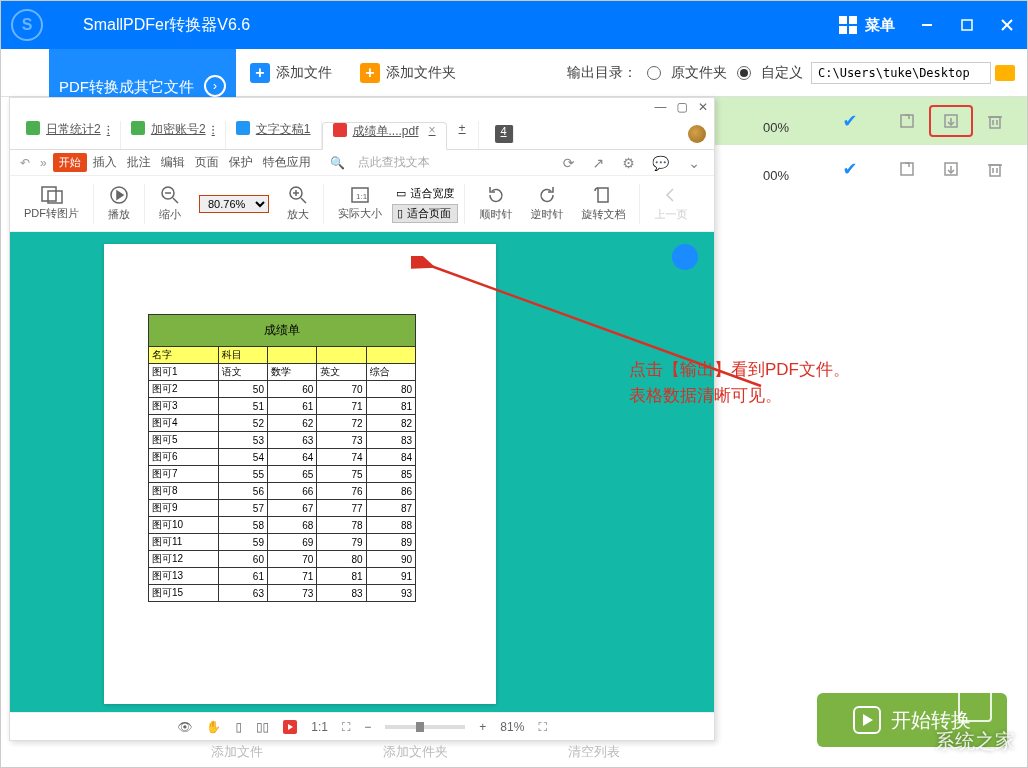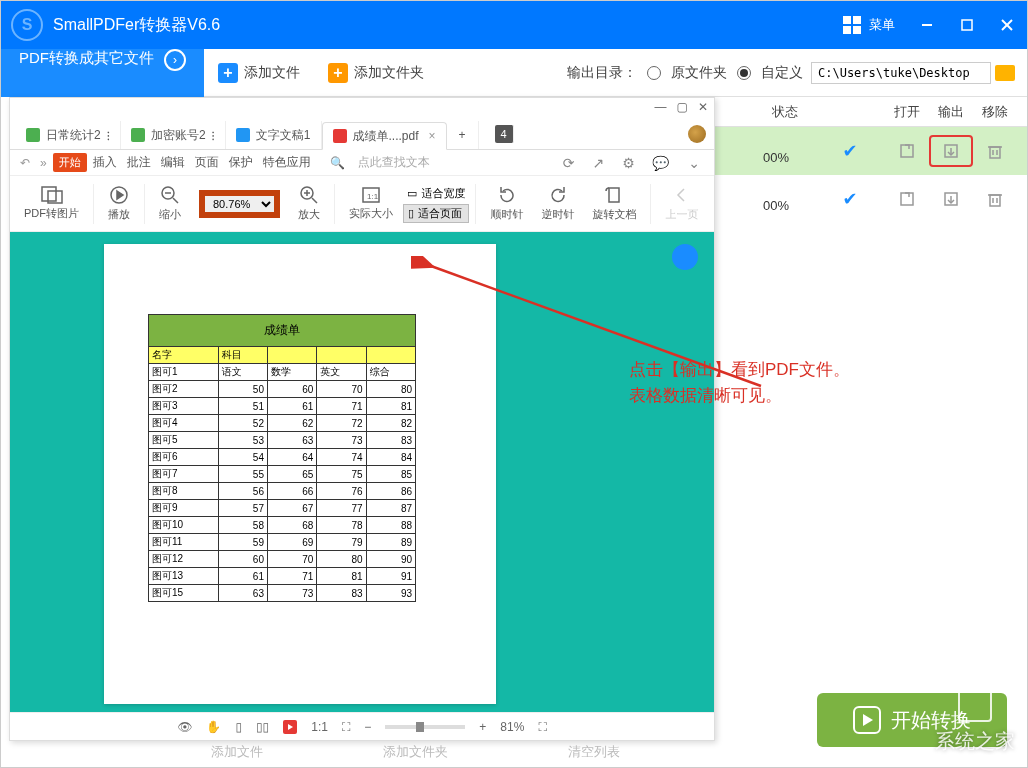--- a/index.html
+++ b/index.html
@@ -1,31 +1,31 @@
 <!DOCTYPE html>
 <html><head>
 <meta charset="utf-8">
 <style>
 * { margin: 0; padding: 0; box-sizing: border-box; font-family: "Microsoft YaHei", Arial, sans-serif; }
 body { width: 1028px; height: 768px; overflow: hidden; background: #fff; position: relative; border: 1px solid #ccc; }
 
 
 .titlebar { height: 48px; background: #0078ff; display: flex; align-items: center; color: #fff; font-size: 16px; }
 .titlebar .logo { width: 32px; height: 32px; margin: 0 10px; border: 2px solid #6cb4ff; border-radius: 50%; display: flex; align-items: center; justify-content: center; font-weight: bold; color: #6cb4ff; font-size: 16px; }
-.titlebar .title { flex: 1; }
-.titlebar .menu { display: flex; align-items: center; gap: 8px; margin-right: 12px; font-size: 13px; }
+.titlebar .title { flex: 1; margin-left: 30px; }
+.titlebar .menu { display: flex; align-items: center; gap: 8px; margin-right: 12px; font-size: 15px; font-weight: bold; }
 .titlebar .menu-icon { display: grid; grid-template-columns: 8px 8px; grid-template-rows: 8px 8px; gap: 2px; }
 .titlebar .menu-icon span { background: #fff; }
 .titlebar .winbtns { display: flex; }
 .titlebar .winbtn { width: 40px; height: 48px; display: flex; align-items: center; justify-content: center; font-size: 16px; }
 .titlebar .winbtn svg { stroke: #fff; fill: none; }
 
 
 .toolbar { height: 48px; background: #fff; border-bottom: 1px solid #e0e0e0; display: flex; align-items: center; }
-.mode-btn { height: 48px; background: #1a8cff; color: #fff; padding: 0 18px; display: flex; align-items: flex-start; gap: 10px; font-size: 15px; }
+.mode-btn { height: 48px; background: #1a8cff; color: #fff; padding: 0 10px; display: flex; align-items: flex-end; gap: 10px; font-size: 15px; margin-left: 48px; }
 .mode-btn .circ { width: 22px; height: 22px; border: 2px solid #fff; border-radius: 50%; display: flex; align-items: center; justify-content: center; font-size: 12px; }
 .tb-btn { display: flex; align-items: center; gap: 6px; padding: 0 14px; font-size: 14px; color: #444; height: 48px; }
 .tb-btn .sq { width: 20px; height: 20px; background: #1a8cff; color: #fff; display: flex; align-items: center; justify-content: center; font-weight: bold; border-radius: 3px; font-size: 16px; }
 .tb-btn .sq.orange { background: #ff9800; }
 .tb-spacer { flex: 1; }
 .outdir { display: flex; align-items: center; gap: 10px; font-size: 14px; color: #404040; margin-right: 8px; }
 .radio { width: 14px; height: 14px; border: 1.5px solid #666; border-radius: 50%; display: inline-flex; align-items: center; justify-content: center; }
 .radio.sel::after { content: ""; width: 8px; height: 8px; background: #333; border-radius: 50%; }
 .path-input { border: 1px solid #ccc; padding: 2px 6px; width: 180px; font-size: 12px; font-family: monospace; height: 22px; }
 .folder-icon { width: 20px; height: 16px; background: #ffb300; border-radius: 2px; margin-right: 12px; margin-left: 4px; }
@@ -47,42 +47,42 @@
 .row .ic svg { stroke: #999; fill: none; stroke-width: 1.5; }
 .row .ic.hl { border: 2px solid #e53935; border-radius: 4px; height: 32px; }
 
 
 .rightpanel { position: absolute; left: 710px; top: 96px; right: 0; bottom: 0; background: #fff; }
 
 
 .wps { position: absolute; left: 8px; top: 96px; width: 706px; height: 644px; background: #fff; border: 1px solid #ddd; box-shadow: 2px 2px 6px rgba(0,0,0,.15); }
 .wps-winbtns { position: absolute; right: 6px; top: 2px; display: flex; gap: 10px; font-size: 12px; color: #666; }
 .wps-tabs { height: 32px; margin-top: 20px; display: flex; align-items: flex-end; border-bottom: 1px solid #ddd; padding-left: 6px; gap: 0; }
-.wtab { height: 28px; display: flex; align-items: center; padding: 0 10px; font-size: 12px; color: #555; gap: 6px; border-right: 1px solid #eee; }
+.wtab { height: 28px; display: flex; padding: 0 10px; font-size: 12px; color: #555; gap: 6px; border-right: 1px solid #eee; text-decoration: underline; }
 .wtab.active { background: #fff; border: 1px solid #ddd; border-bottom: 1px solid #fff; border-radius: 4px 4px 0 0; position: relative; top: 1px; }
 .wtab .fi { width: 14px; height: 14px; border-radius: 2px; display: inline-block; }
 .fi.green { background: #4caf50; }
 .fi.blue { background: #2196f3; }
 .fi.red { background: #e53935; }
 .wtab .x { color: #999; margin-left: 4px; }
 .wtab.plus { width: 32px; justify-content: center; }
 .wtab.count { background: #555; color: #fff; border-radius: 2px; height: 18px; padding: 0 6px; font-size: 11px; margin-left: 16px; align-self: center; }
 .cookie { width: 18px; height: 18px; background: radial-gradient(circle at 40% 40%, #d4a24a, #9b6a1f); border-radius: 50%; margin-left: auto; margin-right: 8px; align-self: center; }
 
 .wps-menu { height: 26px; display: flex; align-items: center; font-size: 12px; color: #555; padding: 0 6px; gap: 2px; border-bottom: 1px solid #eee; }
 .wps-menu .und { color: #999; padding: 0 4px; }
 .wps-menu .start { background: #e64a19; color: #fff; padding: 2px 6px; border-radius: 2px; font-size: 11px; }
 .wps-menu span { padding: 0 4px; }
 .wps-menu .search { display: flex; align-items: center; gap: 4px; margin-left: 6px; color: #aaa; }
 .wps-menu .ricons { margin-left: auto; display: flex; gap: 10px; color: #888; font-size: 14px; }
 
 .wps-tools { height: 56px; display: flex; align-items: center; padding: 0 6px; border-bottom: 1px solid #eee; gap: 2px; }
 .tool { display: flex; flex-direction: column; align-items: center; font-size: 11px; color: #555; padding: 0 8px; gap: 2px; }
 .tool svg { stroke: #666; fill: none; stroke-width: 1.5; }
-.zoom-sel { border: 6px solid #c2410c; font-size: 11px; padding: 1px 4px; width: 81px; }
+.zoom-sel { border: 1px solid #c2410c; font-size: 11px; padding: 1px 4px; width: 70px; }
 .fitbtns { display: flex; flex-direction: column; font-size: 11px; gap: 2px; }
 .fitbtns div { display: flex; align-items: center; gap: 4px; padding: 1px 4px; }
 .fitbtns .sel { background: #e3e3e3; border: 1px solid #bbb; }
 .tsep { width: 1px; height: 40px; background: #eee; margin: 0 4px; }
 .tool.dis { color: #ccc; }
 .tool.dis svg { stroke: #ccc; }
 
 .wps-canvas { position: absolute; top: 134px; left: 0; right: 0; bottom: 28px; background: #14b8a6; overflow: hidden; }
 .page { position: absolute; left: 94px; top: 12px; width: 392px; height: 460px; background: #fff; box-shadow: 0 1px 4px rgba(0,0,0,.2); }
 
@@ -165,27 +165,20 @@
     <span class="radio"></span>
     <span>原文件夹</span>
     <span class="radio sel"></span>
     <span>自定义</span>
   </div>
   <input class="path-input" value="C:\Users\tuke\Desktop" style="">
   <div class="folder-icon"></div>
 </div>
 
 <div class="rightpanel">
-  <div class="colheads">
-    <div class="sp"></div>
-    <div class="ch-status">状态</div>
-    <div class="ch-open">打开</div>
-    <div class="ch-out">输出</div>
-    <div class="ch-del">移除</div>
-  </div>
   <div class="row green">
     <div class="sp"></div>
     <div class="prog">00%</div>
     <div class="chk">✔</div>
     <div class="ic">
         <svg width="18" height="18">
           <rect x="3" y="3" width="12" height="12"></rect>
           <polyline points="7,3 11,3 11,7"></polyline>
         </svg>
       </div>

